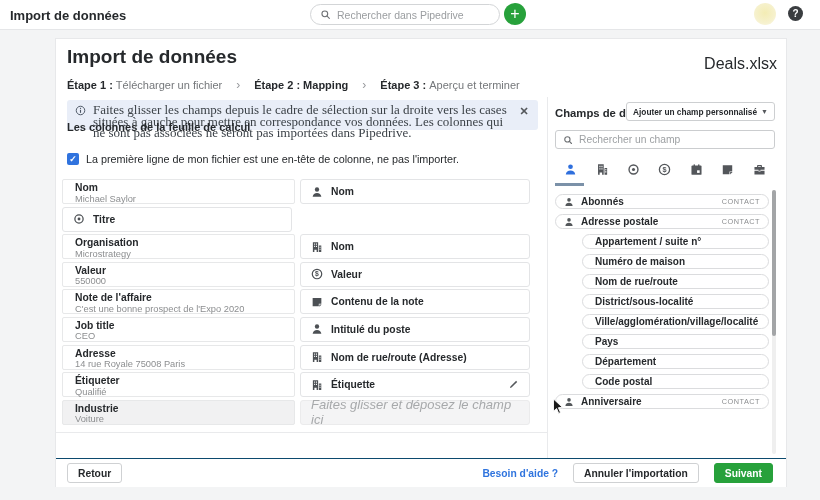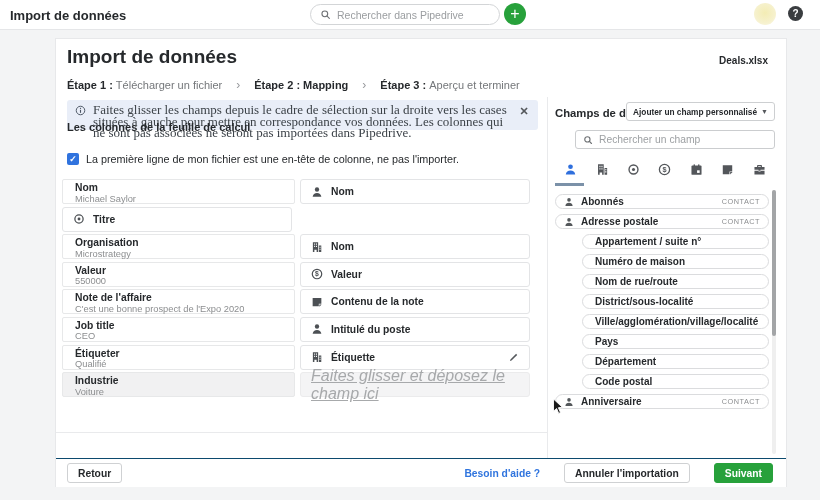--- a/index.html
+++ b/index.html
@@ -23,21 +23,21 @@
   .avatar{position:absolute;left:754px;top:3px;width:22px;height:22px;border-radius:50%;
     background:radial-gradient(circle at 50% 45%,#f3ecb4 0%,#f6f1cd 60%,#fbf8e8 100%);}
   .help-btn{position:absolute;left:788px;top:6px;width:15px;height:15px;border-radius:50%;
     background:#3a3d40;color:#fff;font-size:10px;font-weight:700;text-align:center;
     line-height:15px;}
 
   
   .card{position:absolute;left:55px;top:38px;width:732px;height:449px;background:#fff;
     border:1px solid #e7e8ea;}
   .page-title{position:absolute;left:11px;top:7px;font-size:19px;font-weight:700;}
-  .file-name{position:absolute;right:18px;top:16px;font-size:10px;font-weight:700;}
+  .file-name{position:absolute;right:9px;top:16px;font-size:16px;font-weight:400;}
   .breadcrumb{position:absolute;left:11px;top:39px;font-size:11px;display:flex;gap:14px;
     align-items:center;white-space:nowrap;}
   .step-prefix{font-weight:700;color:#26292c;}
   .step-label{color:#74777a;margin-left:3px;}
   .step.active .step-label{color:#26292c;font-weight:700;}
   .crumb-sep{color:#97999c;font-size:12px;}
 
   
   .banner{position:absolute;left:11px;top:61px;width:471px;height:30px;background:#e9eef8;
     border-radius:3px;display:flex;align-items:flex-start;padding:4px 8px;gap:7px;}
@@ -56,33 +56,33 @@
     padding:2px 12px;}
   .scell.muted{background:#f1f1f2;}
   .sc-title{font-size:10.3px;font-weight:700;line-height:11.5px;}
   .sc-sample{font-size:9.3px;color:#8c8e90;line-height:10px;}
   .mcell{width:230px;background:#fff;border:1px solid #e3e4e6;border-radius:3px;display:flex;
     align-items:center;padding:0 10px;gap:8px;}
   .mcell .f-ic{width:12px;height:12px;color:#4c5054;}
   .m-label{font-size:10.3px;font-weight:700;}
   .m-edit{margin-left:auto;width:11px;height:11px;color:#55585c;}
   .mcell.empty{background:#f4f4f5;border:1px solid #ebebec;}
-  .drop-ph{font-size:16px;font-style:italic;color:#a7a9ab;text-decoration:underline;}
+  .drop-ph{font-size:13px;font-style:italic;color:#a7a9ab;}
   .left-bottom-line{position:absolute;left:0;top:393px;width:491px;height:1px;background:#e9eaec;}
 
   
   .right-panel{position:absolute;left:491px;top:58px;width:240px;height:361px;
     border-left:1px solid #e9eaec;overflow:hidden;}
   .rp-title{position:absolute;left:7px;top:10px;font-size:11.3px;font-weight:700;white-space:nowrap;}
   .rp-add{position:absolute;right:12px;top:5px;height:19px;background:#fff;
     border:1px solid #cdcfd1;border-radius:3px;font-size:8.3px;font-weight:700;color:#26292c;
     display:flex;align-items:center;gap:4px;padding:0 6px;white-space:nowrap;}
   .rp-add .caret{font-size:7px;color:#55585c;}
   .rp-search{position:absolute;left:7px;right:12px;top:33px;height:19px;border:1px solid #cbcdcf;
-    border-radius:3px;display:flex;align-items:center;gap:6px;padding:6px 7px;background:#fff;margin-left:20px;}
+    border-radius:3px;display:flex;align-items:center;gap:6px;padding:6px 7px;background:#fff;}
   .rp-search .ic{width:10px;height:10px;color:#6e7174;}
   .rp-search-ph{font-size:10.3px;color:#9da0a3;}
   .tabs{position:absolute;left:7px;right:12px;top:60px;height:24px;display:flex;}
   .tab{flex:1;display:flex;align-items:center;justify-content:center;background:none;border:none;
     color:#53565a;padding:0;}
   .tab .ic{width:13px;height:13px;}
   .tab.active{color:#2f6fdd;}
   .tab-underline{position:absolute;left:7px;top:86px;width:29px;height:2.5px;background:#7b91a8;}
   .fields{position:absolute;left:7px;top:97px;width:214px;}
   .fitem{height:15px;background:#fff;border:1px solid #dbdcde;border-radius:8px;display:flex;
@@ -95,21 +95,21 @@
     border-radius:2px;}
   .rp-thumb{position:absolute;left:0;top:0;width:4px;height:146px;background:#a3a5a7;
     border-radius:2px;}
 
   
   .footer{position:absolute;left:0;top:419px;width:730px;height:29px;background:#fff;
     border-top:1px solid #0c4a6e;z-index:5;}
   .btn{border:1px solid #cfd1d3;background:#fff;border-radius:3px;font-size:10.3px;
     font-weight:700;color:#26292c;height:20px;padding:0 10px;font-family:inherit;}
   .btn-back{position:absolute;left:11px;top:4px;}
-  .footer-right{position:absolute;right:13px;top:4px;display:flex;align-items:center;gap:24px;}
+  .footer-right{position:absolute;right:13px;top:4px;display:flex;align-items:center;gap:15px;}
   .help-link{font-size:10.3px;font-weight:700;color:#2f74de;white-space:nowrap;}
   .btn-next{background:#27a13b;border-color:#27a13b;color:#fff;}
 
   .cursor{position:absolute;left:552px;top:398px;width:12px;height:17px;z-index:20;}
 </style>
 </head>
 <body>
 
 <div class="topbar">
   <div class="topbar-title">Import de données</div>
@@ -236,20 +236,35 @@
             <svg viewBox="0 0 16 16" fill="currentColor">
               <circle cx="8" cy="4.6" r="2.9"></circle>
               <path d="M2.2 14.2c.3-3.2 2.7-5 5.8-5s5.5 1.8 5.8 5z"></path>
             </svg>
           </span>
           <span class="m-label">Intitulé du poste</span>
         </div>
       </div>
       <div class="srow">
         <div class="scell">
+          <div class="sc-title">Adresse</div>
+          <div class="sc-sample">14 rue Royale 75008 Paris</div>
+        </div>
+        <div class="mcell">
+          <span class="ic f-ic">
+            <svg viewBox="0 0 16 16" fill="currentColor">
+              <path fill-rule="evenodd" d="M2.5 1.5h7v13h-2v-2.8h-3v2.8h-2zM4.2 3.4v1.7h1.3V3.4zM6.7 3.4v1.7H8V3.4zM4.2 6.4v1.7h1.3V6.4zM6.7 6.4v1.7H8V6.4z"></path>
+              <path fill-rule="evenodd" d="M10.5 6h3.2v8.5h-3.2zM11.3 7.6V9h1.5V7.6zM11.3 10.2v1.4h1.5v-1.4z"></path>
+            </svg>
+          </span>
+          <span class="m-label">Nom de rue/route (Adresse)</span>
+        </div>
+      </div>
+      <div class="srow">
+        <div class="scell">
           <div class="sc-title">Étiqueter</div>
           <div class="sc-sample">Qualifié</div>
         </div>
         <div class="mcell">
           <span class="ic f-ic">
             <svg viewBox="0 0 16 16" fill="currentColor">
               <path fill-rule="evenodd" d="M2.5 1.5h7v13h-2v-2.8h-3v2.8h-2zM4.2 3.4v1.7h1.3V3.4zM6.7 3.4v1.7H8V3.4zM4.2 6.4v1.7h1.3V6.4zM6.7 6.4v1.7H8V6.4z"></path>
               <path fill-rule="evenodd" d="M10.5 6h3.2v8.5h-3.2zM11.3 7.6V9h1.5V7.6zM11.3 10.2v1.4h1.5v-1.4z"></path>
             </svg>
           </span>

